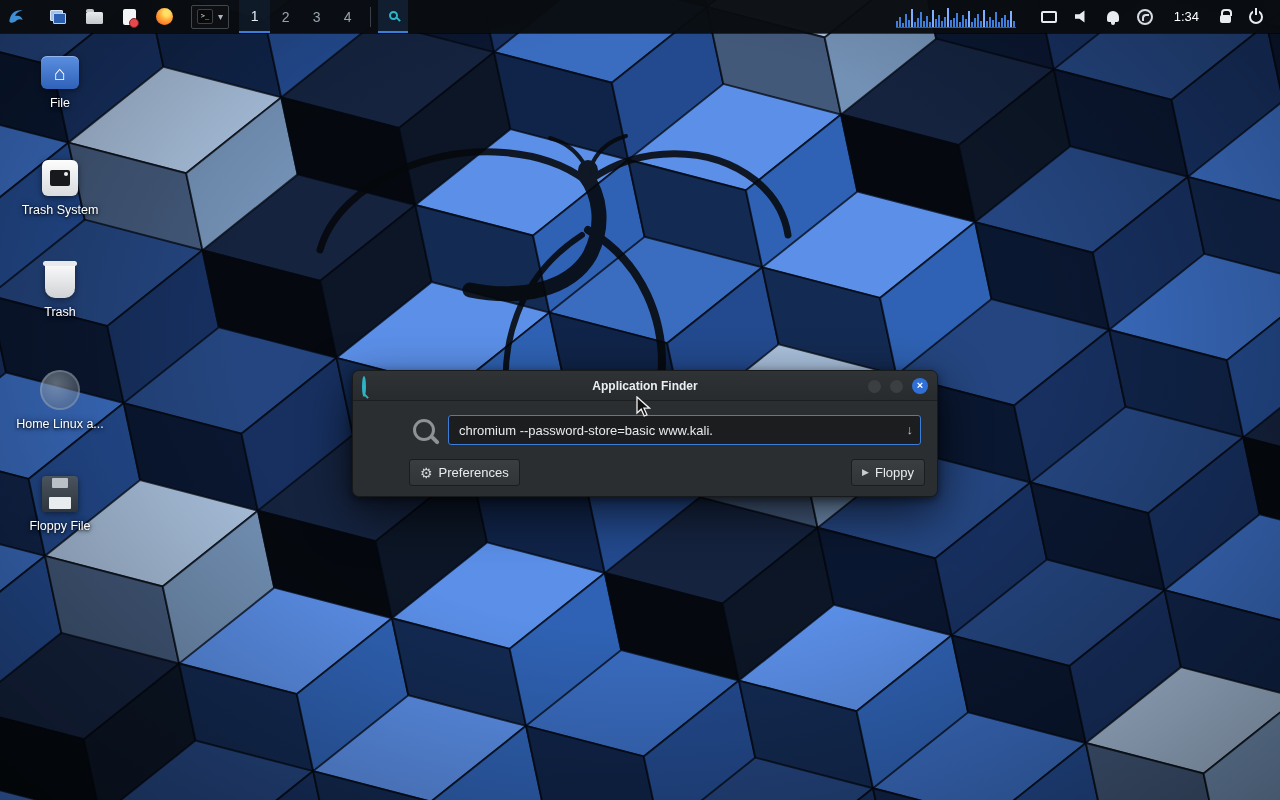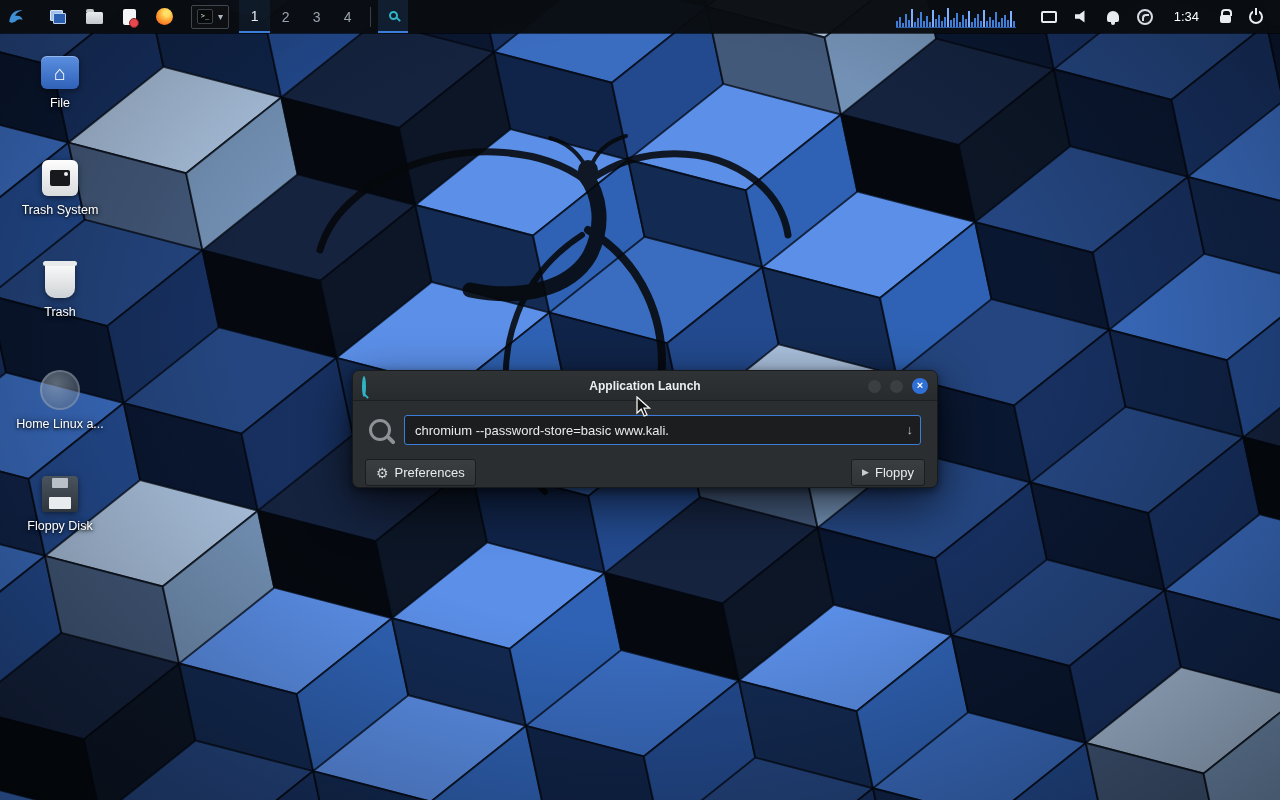--- a/index.html
+++ b/index.html
@@ -129,21 +129,21 @@
   .tb-appicon { position:absolute; left:9px; top:7px; width:15px; height:15px; }
   .mag-t { width:8px; height:8px; border:2px solid #2fb3c6; border-radius:50%; position:relative; }
   .mag-t::after { content:""; position:absolute; width:6px; height:2px; background:#2fb3c6;
     transform:rotate(45deg); right:-5px; bottom:-2px; }
   .tb-title { font-size:12px; font-weight:bold; color:#eceff1; }
   .tb-buttons { position:absolute; right:9px; top:0; height:30px; display:flex; gap:9px; align-items:center; }
   .circle-btn { width:13px; height:13px; border-radius:50%; background:#3b3f42; }
   .close-btn { width:16px; height:16px; border-radius:50%; background:#2f6fd6; color:#fff;
     font-size:11px; font-weight:bold; line-height:15px; text-align:center; cursor:default; }
 
-  .finder-body { padding:14px 12px 1px 12px; }
+  .finder-body { padding:14px 12px 10px 12px;margin-left:44px; }
   .search-row { display:flex; align-items:center; gap:13px; margin:0 4px 14px 4px; }
   .mag-big { width:22px; height:22px; border:3px solid #8d9296; border-radius:50%; position:relative; flex:none; }
   .mag-big::after { content:""; position:absolute; width:10px; height:4px; background:#8d9296;
     border-radius:2px; transform:rotate(45deg); right:-8px; bottom:-4px; }
   .input-wrap { position:relative; flex:1; }
   .cmd-input { width:100%; height:30px; background:#1b1d1f; border:1px solid #3b7dd8; border-radius:3px;
     color:#e8eaed; font-size:13px; padding:0 26px 0 10px; outline:none;
     font-family:"Liberation Sans", sans-serif; caret-color:#fff; }
   .input-arrow { position:absolute; right:8px; top:6px; color:#c0c4c8; font-size:13px; line-height:18px; cursor:default; }
 
@@ -654,27 +654,27 @@
 <div class="dsk" style="top:264px">
   <div class="trash-ico"></div>
   <div class="dsk-label">Trash</div>
 </div>
 <div class="dsk" style="top:370px">
   <div class="kali-circle-ico"></div>
   <div class="dsk-label">Home Linux a...</div>
 </div>
 <div class="dsk" style="top:476px">
   <div class="floppy-ico"></div>
-  <div class="dsk-label">Floppy Disk</div>
+  <div class="dsk-label">Floppy File</div>
 </div>
 
 <div class="finder">
   <div class="titlebar">
     <span class="tb-appicon"><span class="mag-t"></span></span>
-    <span class="tb-title">Application Launch</span>
+    <span class="tb-title">Application Finder</span>
     <span class="tb-buttons">
       <span class="circle-btn"></span>
       <span class="circle-btn"></span>
       <span class="close-btn">×</span>
     </span>
   </div>
   <div class="finder-body">
     <div class="search-row">
       <span class="mag-big"></span>
       <span class="input-wrap">

